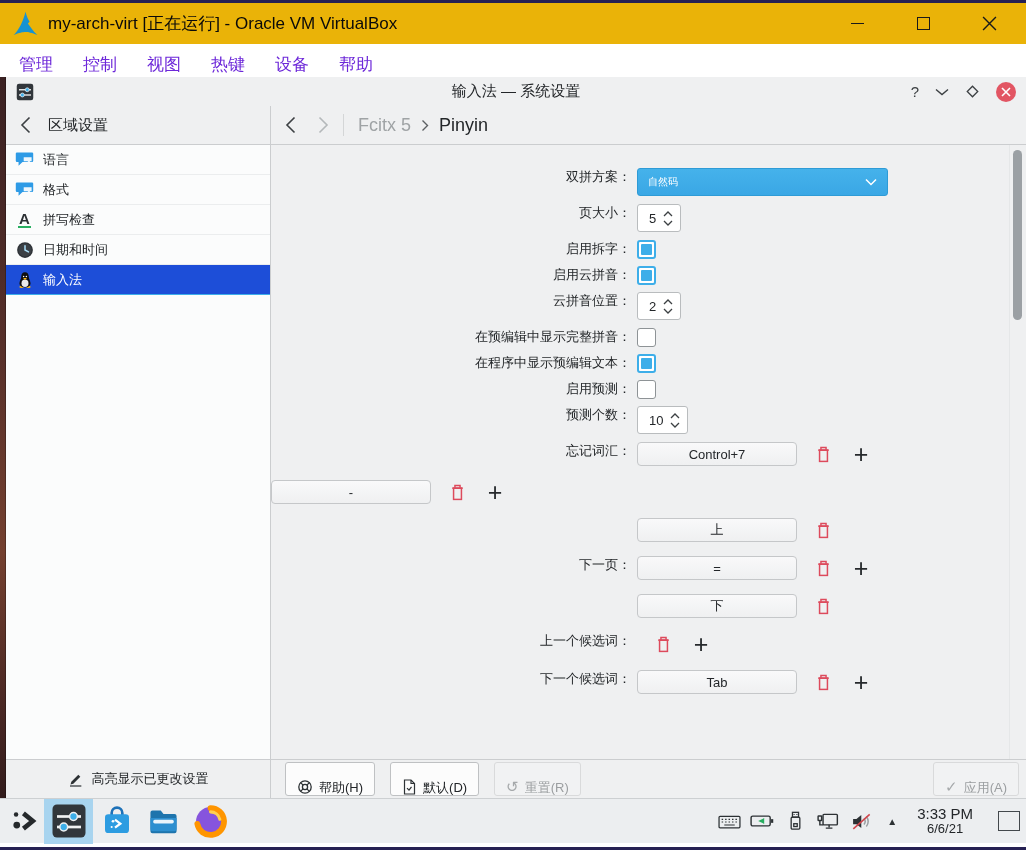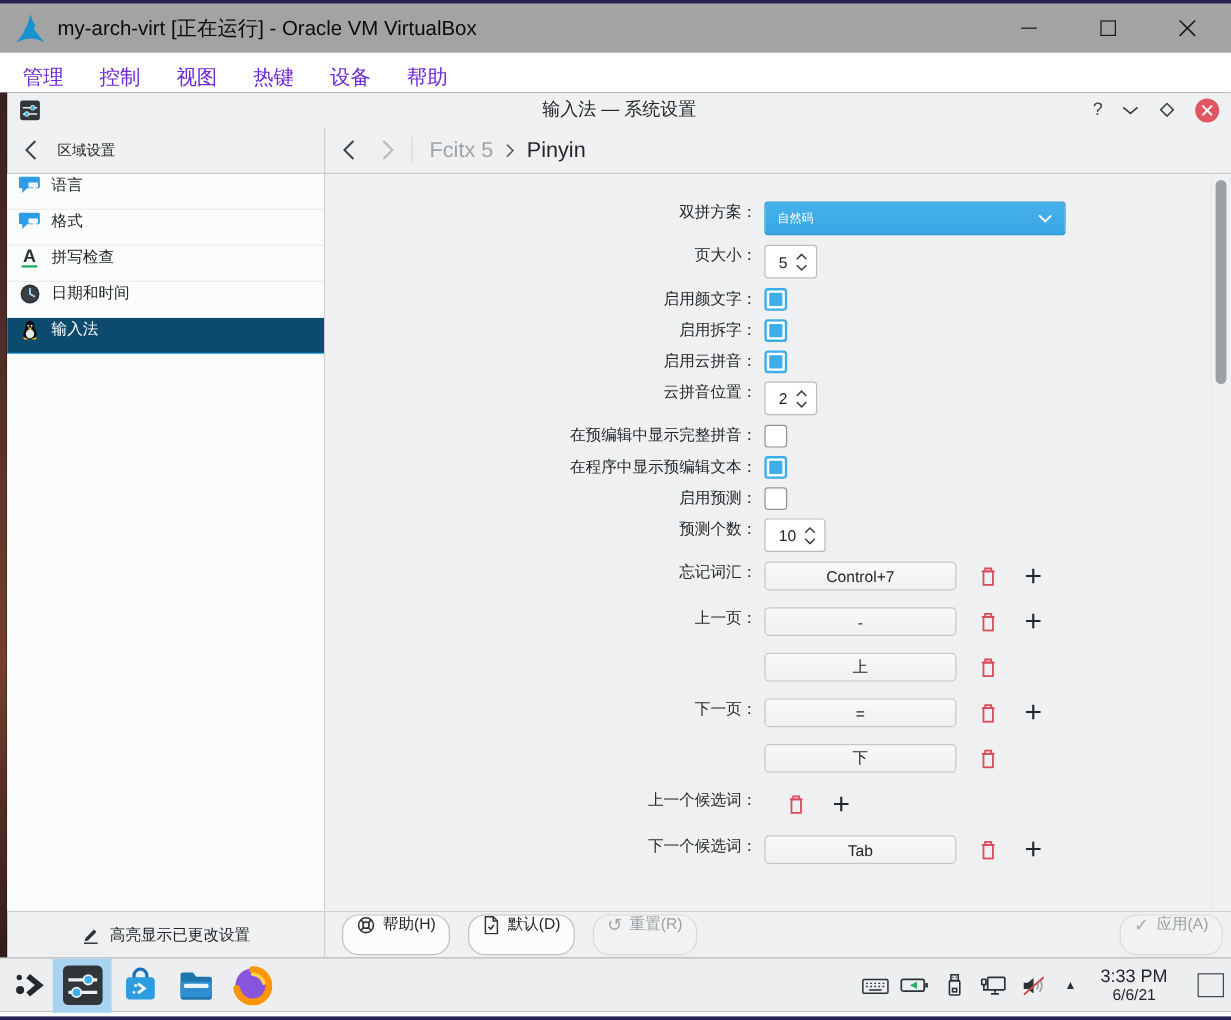--- a/index.html
+++ b/index.html
@@ -3,21 +3,21 @@
 <meta charset="utf-8">
 <style>
 *{box-sizing:border-box;margin:0;padding:0}
 html,body{width:1026px;height:850px}
 body{position:relative;font-family:"Liberation Sans","DejaVu Sans",sans-serif;background:#fff;overflow:hidden}
 svg{display:block}
 
 
 .frame-top{position:absolute;top:0;left:0;width:100%;height:3px;background:#262153;z-index:40}
 .frame-bottom{position:absolute;bottom:0;left:0;width:100%;height:3px;background:#262153;z-index:40}
-.vb-titlebar{position:absolute;top:3px;left:0;width:100%;height:41px;background:#a3a3a3;display:flex;align-items:center;padding:0 4px 0 12px}
+.vb-titlebar{position:absolute;top:3px;left:0;width:100%;height:41px;background:#eab308;display:flex;align-items:center;padding:0 4px 0 12px}
 .vb-icon{width:27px;height:27px;margin-right:9px}
 .vb-title{font-size:17px;color:#0a0a0a}
 .vb-controls{margin-left:auto;display:flex;align-items:center;height:100%}
 .vb-ctrl{width:66px;height:100%;display:flex;align-items:center;justify-content:center;color:#1a1a1a}
 .vb-min-glyph{width:13px;height:1.5px;background:#1a1a1a}
 .vb-max-glyph{width:13px;height:13px;border:1.5px solid #1a1a1a}
 .vb-menubar{position:absolute;top:44px;left:0;width:100%;height:40px;background:#fff;display:flex;align-items:center;padding-left:4px}
 .vb-menu{font-size:17px;color:#6d28d9;padding:7px 15px;cursor:default}
 
 
@@ -27,32 +27,32 @@
 .kwin{position:absolute;left:6px;top:0;width:1020px;height:721px;background:#eff0f1;box-shadow:-1px 0 0 rgba(0,0,0,.25)}
 .k-titlebar{height:29px;display:flex;align-items:center;padding:0 10px;position:relative}
 .k-app-icon{width:18px;height:18px}
 .k-title{position:absolute;left:0;right:0;text-align:center;font-size:15px;color:#232629}
 .k-tb-buttons{margin-left:auto;display:flex;align-items:center;gap:16px;z-index:1}
 .k-tb-btn{display:flex;align-items:center;justify-content:center;color:#3c4043;font-size:15px}
 .k-close{width:20px;height:20px;border-radius:50%;background:#e25563}
 
 .k-toolbar{height:39px;display:flex;border-bottom:1px solid #cbcdcf}
 .k-pane-head{width:265px;border-right:1px solid #cbcdcf;display:flex;align-items:center;padding-left:14px;gap:17px}
-.k-pane-title{font-size:12px;color:#232629}
+.k-pane-title{font-size:15px;color:#232629}
 .k-main-head{flex:1;display:flex;align-items:center;padding-left:14px}
 .crumb-nav{display:flex;align-items:center;gap:22px;margin-right:14px}
 .crumb-div{width:1px;height:22px;background:#d4d6d7;margin-right:14px}
 .crumb-parent{font-size:18px;color:#9fa3a5;margin-right:10px}
 .crumb-sep{margin:0 10px 0 0;display:flex}
 .crumb-current{font-size:18px;color:#232629}
 
 .k-body{display:flex;height:614px}
 .sidebar{width:265px;background:#fbfcfc;border-right:1px solid #cbcdcf;display:flex;flex-direction:column}
-.side-item{height:30px;flex:0 0 30px;display:flex;gap:9px;padding-left:9px;border-bottom:1px solid #ebedee;font-size:13px;color:#232629;cursor:default}
-.side-item.selected{background:#0c4a6e;color:#fff;border-bottom-color:#3daee9}
+.side-item{height:30px;flex:0 0 30px;display:flex;align-items:center;gap:9px;padding-left:9px;border-bottom:1px solid #ebedee;font-size:13px;color:#232629;cursor:default}
+.side-item.selected{background:#1d4ed8;color:#fff;border-bottom-color:#3daee9}
 .side-icon{width:19px;height:19px;display:flex;align-items:center;justify-content:center}
 .spell-glyph{font-size:15px;font-weight:bold;color:#2c3134;border-bottom:2px solid #27ae60;line-height:1.05;padding:0 1px}
 
 .content{flex:1;position:relative;background:#eff0f1;padding-top:23px;overflow:hidden}
 .scroll-track{position:absolute;right:0;top:0;bottom:0;width:17px;border-left:1px solid #e5e7e8}
 .scroll-thumb{position:absolute;right:4px;top:5px;width:9px;height:170px;border-radius:5px;background:#9ba0a4}
 
 .row{display:flex;align-items:flex-start}
 .select-row,.spin-row{height:36px}
 .check-row{height:26px}
@@ -70,21 +70,21 @@
 .checkbox.checked{border:2px solid #3daee9}
 .checkbox.checked::after{content:"";position:absolute;inset:2px;background:#3daee9;border-radius:1px}
 
 .keybtn{width:160px;height:24px;background:linear-gradient(#f9f9fa,#eff0f1);border:1px solid #c5c7c9;border-radius:4px;display:flex;align-items:center;justify-content:center;font-size:13px;color:#232629;cursor:default}
 .icon-btn{margin-left:15px;width:22px;height:24px;display:flex;align-items:center;justify-content:center;background:none;border:none;cursor:default}
 .plus-btn{margin-left:15px;width:24px;height:24px;display:flex;align-items:center;justify-content:center;font-size:25px;font-weight:300;color:#26292c;background:none;border:none;line-height:1;cursor:default}
 
 .k-footer{height:39px;display:flex;border-top:1px solid #cbcdcf}
 .f-left{width:265px;border-right:1px solid #cbcdcf;display:flex;align-items:center;justify-content:center;gap:8px;font-size:13px;color:#232629}
 .f-right{flex:1;display:flex;align-items:center;padding:0 7px 0 14px;gap:15px}
-.btn{display:inline-flex;align-items:flex-end;gap:6px;height:30px;padding:16px 11px;background:#fcfcfc;border:1px solid #bfc1c3;border-radius:14px;font-size:13px;color:#232629;cursor:default}
+.btn{display:inline-flex;align-items:flex-start;gap:6px;height:30px;padding:16px 11px;background:#fcfcfc;border:1px solid #bfc1c3;border-radius:3px;font-size:13px;color:#232629;cursor:default}
 .btn .b-glyph{font-size:15px;line-height:1;color:#2c3134}
 .btn.disabled{color:#9b9ea0;border-color:#d9dadb;background:#f1f2f3}
 .btn.disabled .b-glyph{color:#a6a9ab}
 .btn.apply{margin-left:auto}
 
 
 .taskbar{position:absolute;left:0;bottom:0;width:1026px;height:45px;background:#eceef0;border-top:1px solid #cdd0d2;display:flex;align-items:center;padding:0 6px 0 4px;z-index:30}
 .task-slot{height:45px;display:flex;align-items:center;justify-content:center;cursor:default}
 .launcher-slot{width:40px}
 .active-slot{width:49px;background:#a8d4ef}
@@ -264,24 +264,20 @@
                   <path d="M1 5 L5 1 L9 5" stroke="#3c4043" stroke-width="1.3" fill="none"></path>
                 </svg>
                 <svg width="10" height="6" viewBox="0 0 10 6">
                   <path d="M1 1 L5 5 L9 1" stroke="#3c4043" stroke-width="1.3" fill="none"></path>
                 </svg>
               </span>
           </div>
         </div>
 
         <div class="row check-row">
-          <span class="lbl">启用颜文字：</span>
-          <span class="checkbox checked"></span>
-        </div>
-        <div class="row check-row">
           <span class="lbl">启用拆字：</span>
           <span class="checkbox checked"></span>
         </div>
         <div class="row check-row">
           <span class="lbl">启用云拼音：</span>
           <span class="checkbox checked"></span>
         </div>
 
         <div class="row spin-row">
           <span class="lbl">云拼音位置：</span>
@@ -333,21 +329,20 @@
               <svg width="17" height="19" viewBox="0 0 16 17" fill="none" stroke="#dd4a5c" stroke-width="1.4">
                 <path d="M5.6 4 v-2 h4.8 v2"></path>
                 <path d="M3 4.4 h10"></path>
                 <rect x="4.3" y="4.4" width="7.4" height="10.6"></rect>
               </svg>
             </button>
           <button class="plus-btn">+</button>
         </div>
 
         <div class="row key-row">
-          <span class="lbl">上一页：</span>
           <button class="keybtn">-</button>
           <button class="icon-btn">
               <svg width="17" height="19" viewBox="0 0 16 17" fill="none" stroke="#dd4a5c" stroke-width="1.4">
                 <path d="M5.6 4 v-2 h4.8 v2"></path>
                 <path d="M3 4.4 h10"></path>
                 <rect x="4.3" y="4.4" width="7.4" height="10.6"></rect>
               </svg>
             </button>
           <button class="plus-btn">+</button>
         </div>

